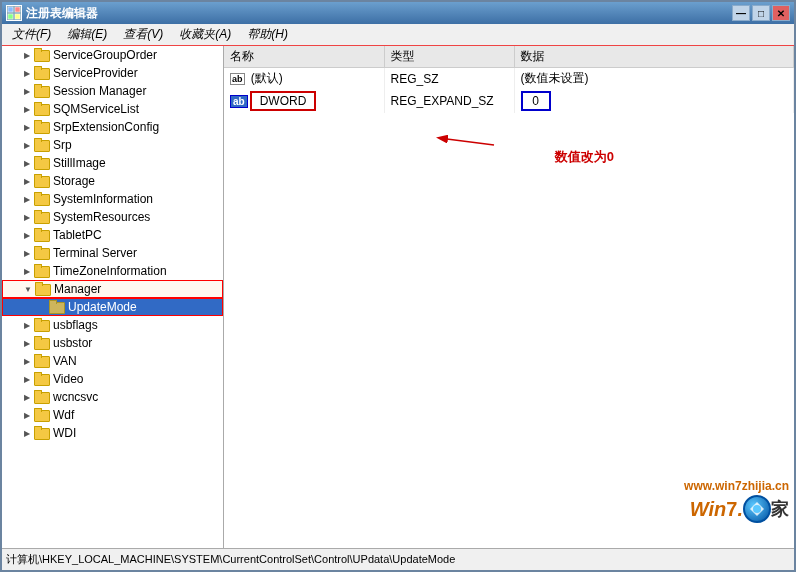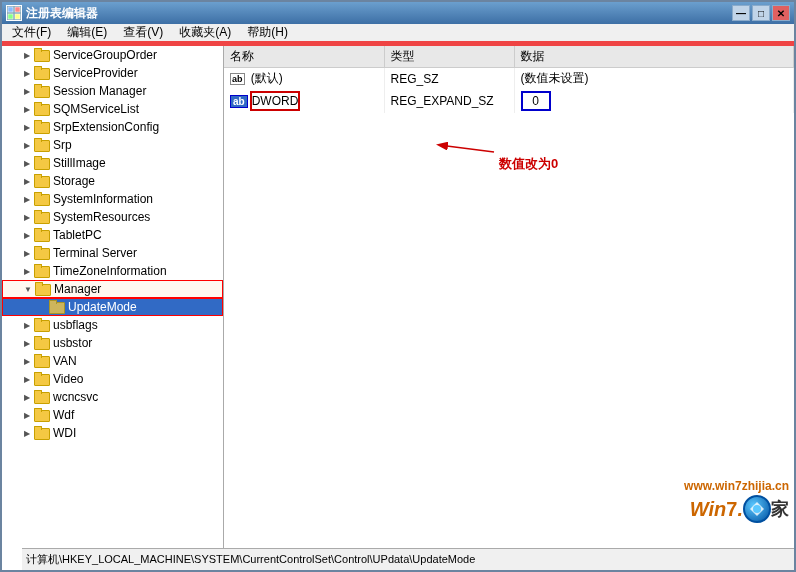--- a/index.html
+++ b/index.html
@@ -61,22 +61,23 @@
       cursor: pointer;
     }
 
     
     .menu-bar {
       height: 22px;
       background: #f0f0f0;
       display: flex;
       align-items: center;
       padding: 0 2px;
-      border-bottom: 5px solid #ef4444;
+      border-bottom: 1px solid #ef4444;
       flex-shrink: 0;
+      font-style: italic;
     }
 
     .menu-item {
       padding: 2px 8px;
       cursor: pointer;
       color: #000;
     }
 
     
     .content {
@@ -222,21 +223,20 @@
     .status-bar {
       height: 22px;
       background: #f0f0f0;
       border-top: 1px solid #aaa;
       display: flex;
       align-items: center;
       padding: 0 4px;
       font-size: 11px;
       color: #000;
       flex-shrink: 0;
-      margin-left: 20px;
     }
 
     
     .tree-panel::-webkit-scrollbar,
     .reg-table::-webkit-scrollbar {
       width: 12px;
       height: 12px;
     }
     .tree-panel::-webkit-scrollbar-track,
     .reg-table::-webkit-scrollbar-track {
@@ -502,33 +502,33 @@
                 <span>(默认)</span>
               </td>
               <td>REG_SZ</td>
               <td>(数值未设置)</td>
             </tr>
 
             <tr>
               <td>
                 <span style="display:inline-flex; align-items:center; gap:2px;">
                   <span style="background:#316ac5; color:white; padding:0 2px; font-size:10px; font-weight:bold; border:1px solid #0000cc;">ab</span>
-                  <span style="border:2px solid #cc0000; padding:1px 0; background:#fff; color:#000; display:inline-block;">DWORD</span>
+                  <span style="border:2px solid #cc0000; padding:1px 8px; background:#fff; color:#000; display:inline-block;">DWORD</span>
                 </span>
               </td>
               <td>REG_EXPAND_SZ</td>
               <td>
                 <span class="value-highlight">0</span>
               </td>
             </tr>
           </tbody>
         </table>
       </div>
 
-      <div style="position:absolute; top:91px; right:180px; pointer-events:none;">
+      <div style="position:absolute; top:84px; right:180px; pointer-events:none;text-align:right;">
         <svg width="120" height="50" style="overflow:visible;">
           <defs>
             <marker id="arrowhead" markerWidth="8" markerHeight="6" refX="6" refY="3" orient="auto">
               <polygon points="0 0, 8 3, 0 6" fill="#cc0000"></polygon>
             </marker>
           </defs>
           <line x1="0" y1="15" x2="-55" y2="8" stroke="#cc0000" stroke-width="1.5" marker-end="url(#arrowhead)"></line>
         </svg>
         <div style="margin-top:-35px; margin-left:5px;">
           <span class="annotation-text">数值改为0</span>

